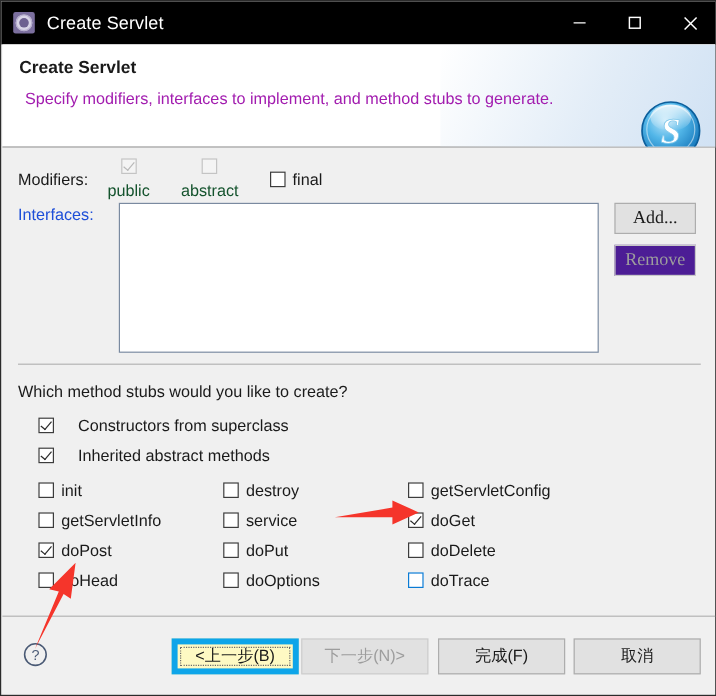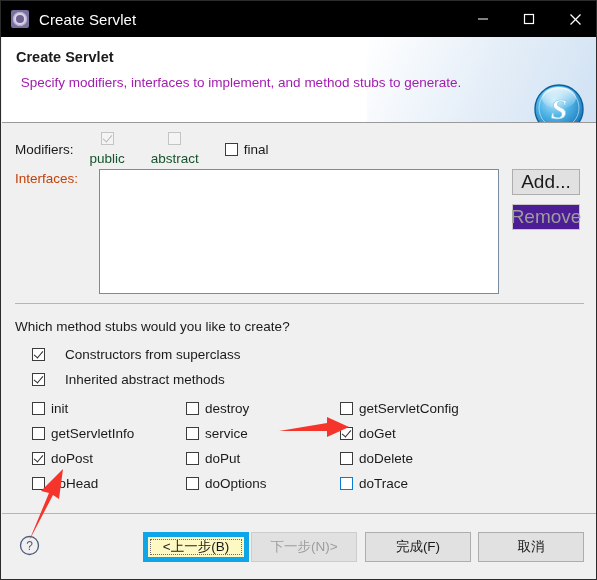--- a/index.html
+++ b/index.html
@@ -164,41 +164,41 @@
   .box.checked.disabled::after {
     border-right-color: #b8b8b8;
     border-bottom-color: #b8b8b8;
   }
   .cbx.dim { color: #14532d; flex-direction: column; }
 
   .row-interfaces {
     position: absolute;
     left: 14px; top: 46px;
   }
-  .iface-label { position: absolute; left: 0; top: 2px; font-size: 13.5px; color: #c2410c; }
+  .iface-label { position: absolute; left: 0; top: 2px; font-size: 13.5px; color: #1d4ed8; }
   .iface-list {
     position: absolute;
     left: 84px; top: 0;
     width: 400px; height: 125px;
     background: #ffffff;
     border: 1px solid #7a8aa0;
     box-sizing: border-box;
   }
   .side-btn {
     position: absolute;
     width: 68px; height: 26px;
     background: #e1e1e1;
     border: 1px solid #adadad;
     box-sizing: border-box;
-    font-size: 19px;
+    font-size: 15px;
     color: #1a1a1a;
     display: flex;
     align-items: center;
     justify-content: center;
-    font-family: Liberation Sans, sans-serif;
+    font-family: Liberation Serif, serif;
   }
   .side-btn.disabled { color: #9d9d9d; border-color: #c8c8c8; background: #4c1d95; }
 
   .sep {
     position: absolute;
     height: 1px;
     background: #b5b5b5;
   }
 
   .question {

